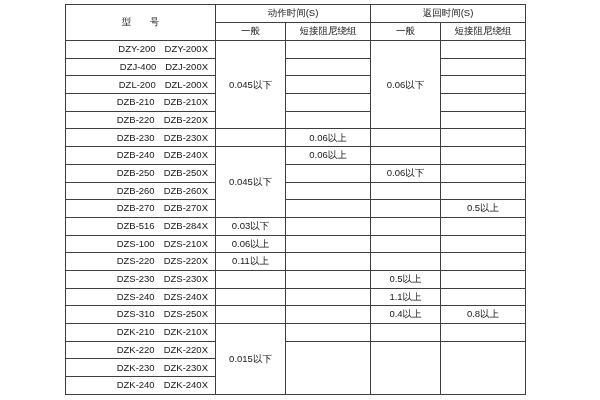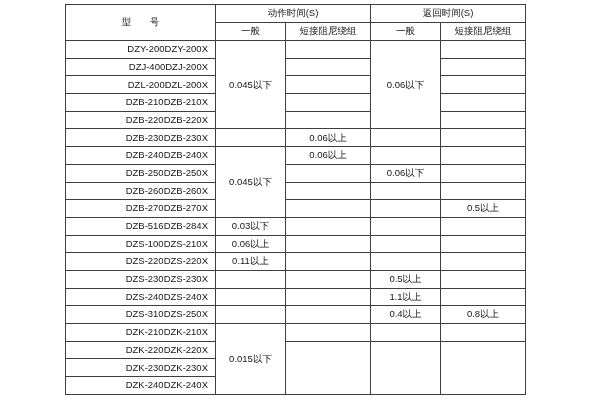--- a/index.html
+++ b/index.html
@@ -22,21 +22,21 @@
     vertical-align: middle;
     color: #161616;
     line-height: 1.1;
     overflow: hidden;
     white-space: nowrap;
   }
   .spec thead tr { height: 18px; }
   .spec tbody tr { height: 17.7px; }
   .mpair {
     display: flex; justify-content: flex-end; align-items: flex-end;
-    padding-right: 7px; width: 100%;
+    gap: 9px; padding-right: 7px; width: 100%;
   }
   .model-head { letter-spacing: 8px; text-indent: 8px; }
 </style>
 </head>
 <body>
 
 <div class="page">
   <table class="spec">
     <colgroup>
       <col style="width:150px">

